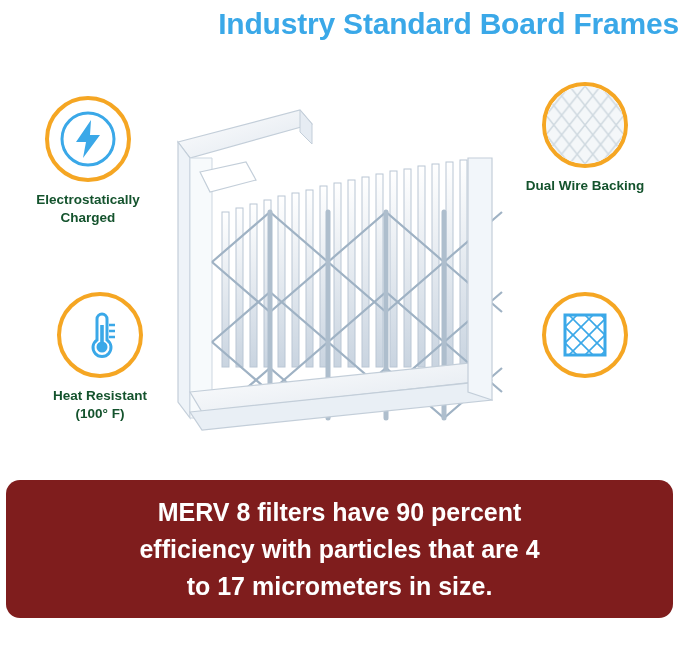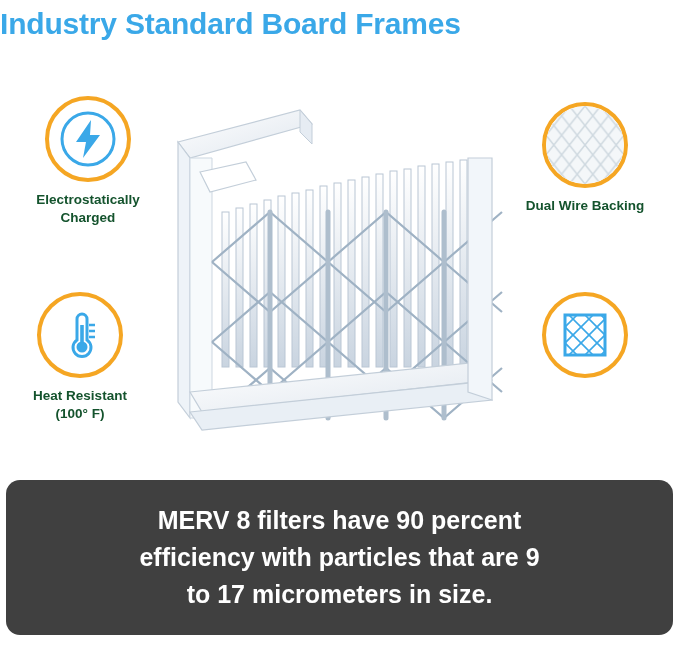--- a/index.html
+++ b/index.html
@@ -21,21 +21,21 @@
     height: 657px;
     background: #ffffff;
   }
 
   
   .title {
     position: absolute;
     top: 4px;
     left: 0;
     width: 679px;
-    text-align: left;
+    text-align: right;
     font-size: 30px;
     font-weight: bold;
     color: #3aa8e8;
     letter-spacing: -0.2px;
     line-height: 40px;
   }
 
   
   .feature {
     position: absolute;
@@ -57,41 +57,41 @@
   }
   .feature .caption {
     margin-top: 9px;
     font-size: 13.5px;
     font-weight: bold;
     color: #14532d;
     line-height: 18px;
   }
 
   #feature-electrostatic { left: 8px;  top: 96px; }
-  #feature-heat          { left: 0;  top: 292px; }
-  #feature-dualwire      { left: 505px; top: 102px; }
+  #feature-heat          { left: 20px;  top: 292px; }
+  #feature-dualwire      { left: 505px; top: 82px; }
   #feature-industrial    { left: 505px; top: 292px; }
 
   
   .filter-image {
     position: absolute;
     left: 150px;
     top: 62px;
     width: 360px;
     height: 400px;
   }
 
   
   .banner {
     position: absolute;
     left: 6px;
     top: 480px;
     width: 667px;
-    height: 155px;
-    background: #404040;
+    height: 138px;
+    background: #7f1d1d;
     border-radius: 14px;
     display: flex;
     align-items: center;
     justify-content: center;
   }
   .banner-text {
     color: #ffffff;
     font-size: 25px;
     font-weight: bold;
     text-align: center;
@@ -256,18 +256,18 @@
 
       <g>
         <polygon points="318,96 342,96 342,338 318,330" fill="#f2f6fa" stroke="#c3ced9" stroke-width="1.2"></polygon>
       </g>
     </svg>
   </div>
 
   <div class="banner">
     <div class="banner-text">
       <div>MERV 8 filters have 90 percent</div>
-      <div>efficiency with particles that are 9</div>
+      <div>efficiency with particles that are 4</div>
       <div>to 17 micrometers in size.</div>
     </div>
   </div>
 
 </div>
 
 </body></html>

